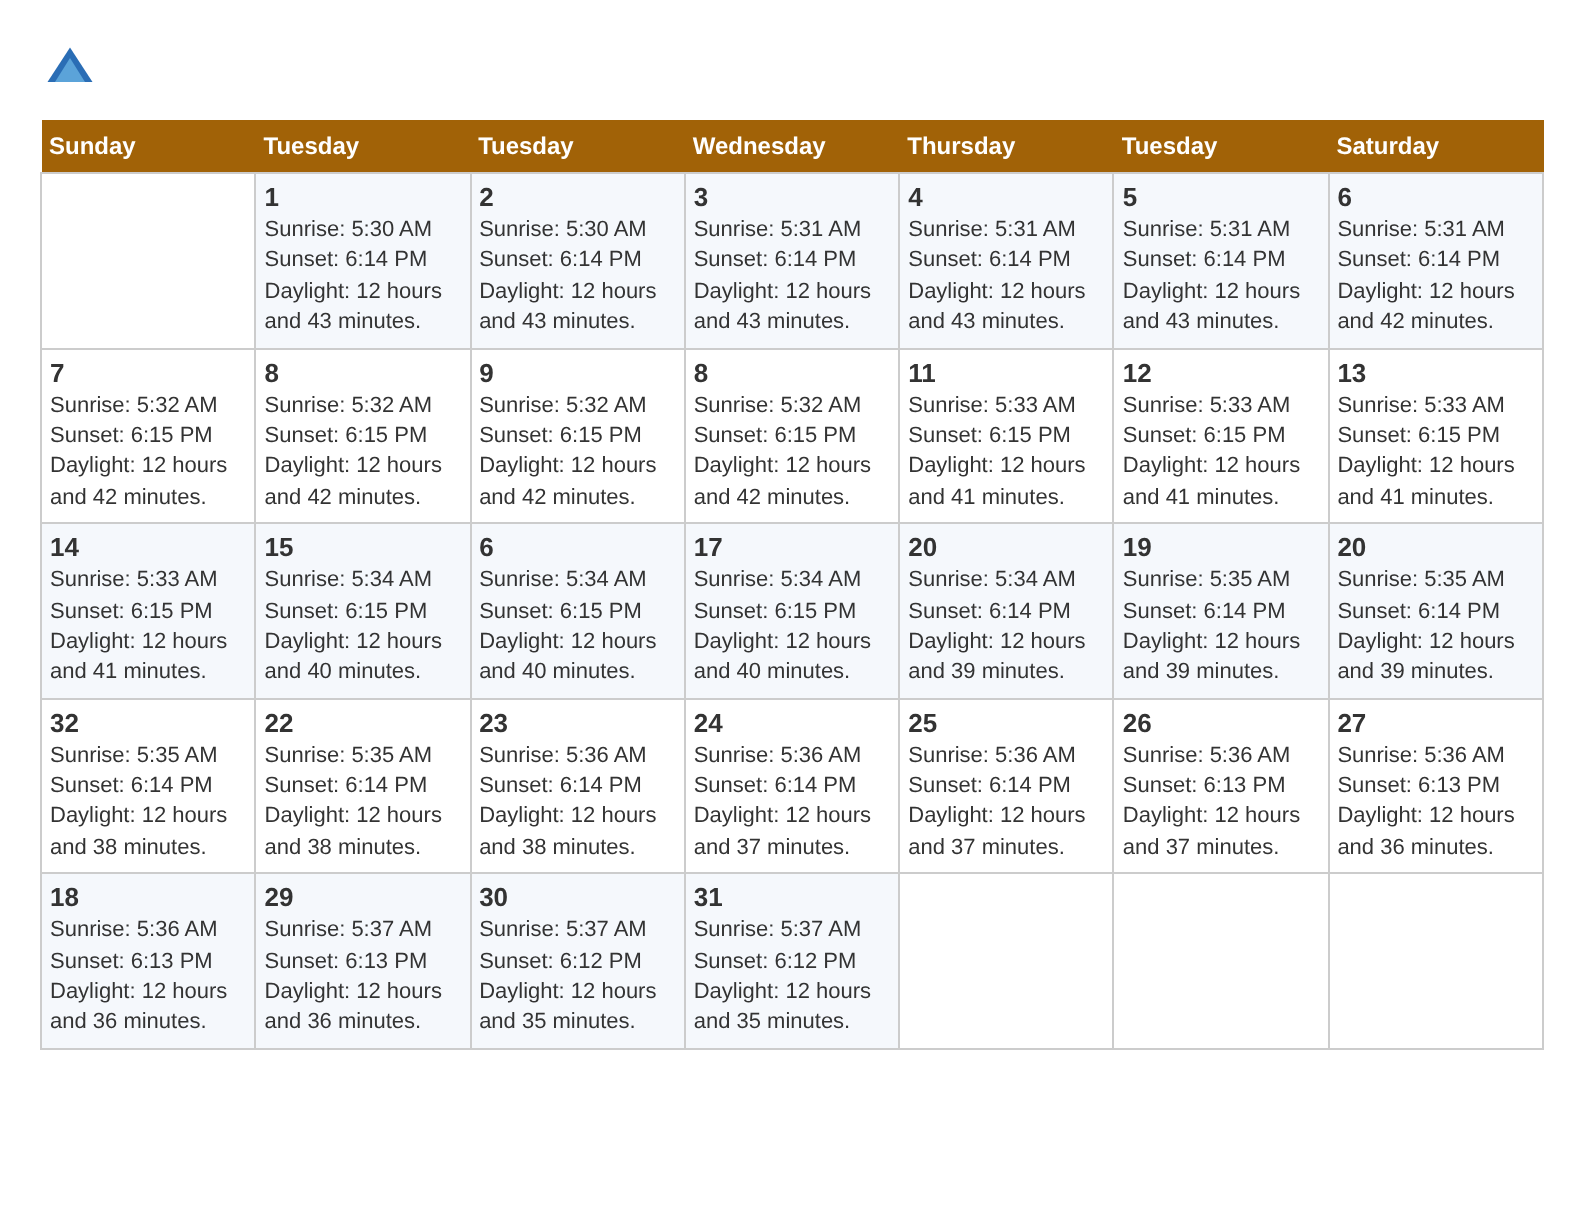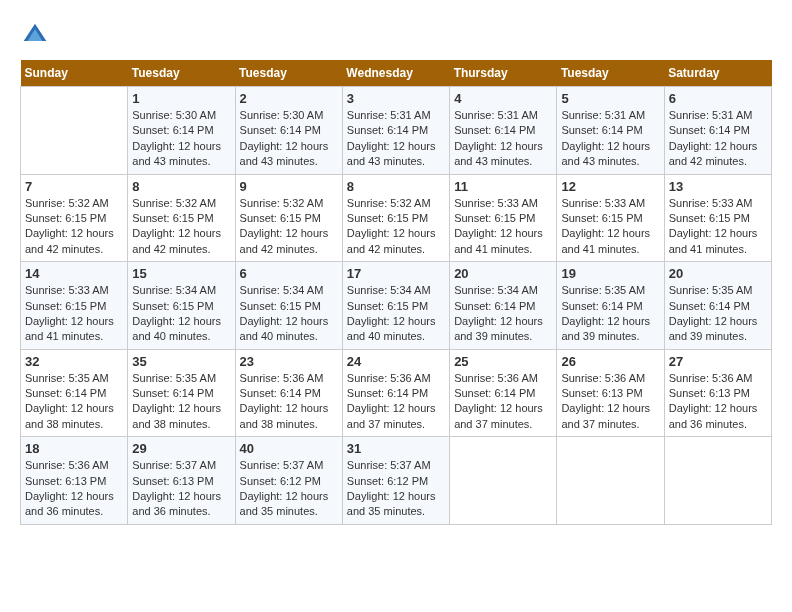--- a/index.html
+++ b/index.html
@@ -201,21 +201,21 @@
           <span class="day-number">20</span>
           <div class="day-info">Sunrise: 5:35 AM<br>Sunset: 6:14 PM<br>Daylight: 12 hours and 39 minutes.</div>
         </td>
       </tr>
       <tr>
         <td>
           <span class="day-number">32</span>
           <div class="day-info">Sunrise: 5:35 AM<br>Sunset: 6:14 PM<br>Daylight: 12 hours and 38 minutes.</div>
         </td>
         <td>
-          <span class="day-number">35</span>
+          <span class="day-number">22</span>
           <div class="day-info">Sunrise: 5:35 AM<br>Sunset: 6:14 PM<br>Daylight: 12 hours and 38 minutes.</div>
         </td>
         <td>
           <span class="day-number">23</span>
           <div class="day-info">Sunrise: 5:36 AM<br>Sunset: 6:14 PM<br>Daylight: 12 hours and 38 minutes.</div>
         </td>
         <td>
           <span class="day-number">24</span>
           <div class="day-info">Sunrise: 5:36 AM<br>Sunset: 6:14 PM<br>Daylight: 12 hours and 37 minutes.</div>
         </td>
@@ -235,21 +235,21 @@
       <tr>
         <td>
           <span class="day-number">18</span>
           <div class="day-info">Sunrise: 5:36 AM<br>Sunset: 6:13 PM<br>Daylight: 12 hours and 36 minutes.</div>
         </td>
         <td>
           <span class="day-number">29</span>
           <div class="day-info">Sunrise: 5:37 AM<br>Sunset: 6:13 PM<br>Daylight: 12 hours and 36 minutes.</div>
         </td>
         <td>
-          <span class="day-number">40</span>
+          <span class="day-number">30</span>
           <div class="day-info">Sunrise: 5:37 AM<br>Sunset: 6:12 PM<br>Daylight: 12 hours and 35 minutes.</div>
         </td>
         <td>
           <span class="day-number">31</span>
           <div class="day-info">Sunrise: 5:37 AM<br>Sunset: 6:12 PM<br>Daylight: 12 hours and 35 minutes.</div>
         </td>
         <td class="empty"></td>
         <td class="empty"></td>
         <td class="empty"></td>
       </tr>

